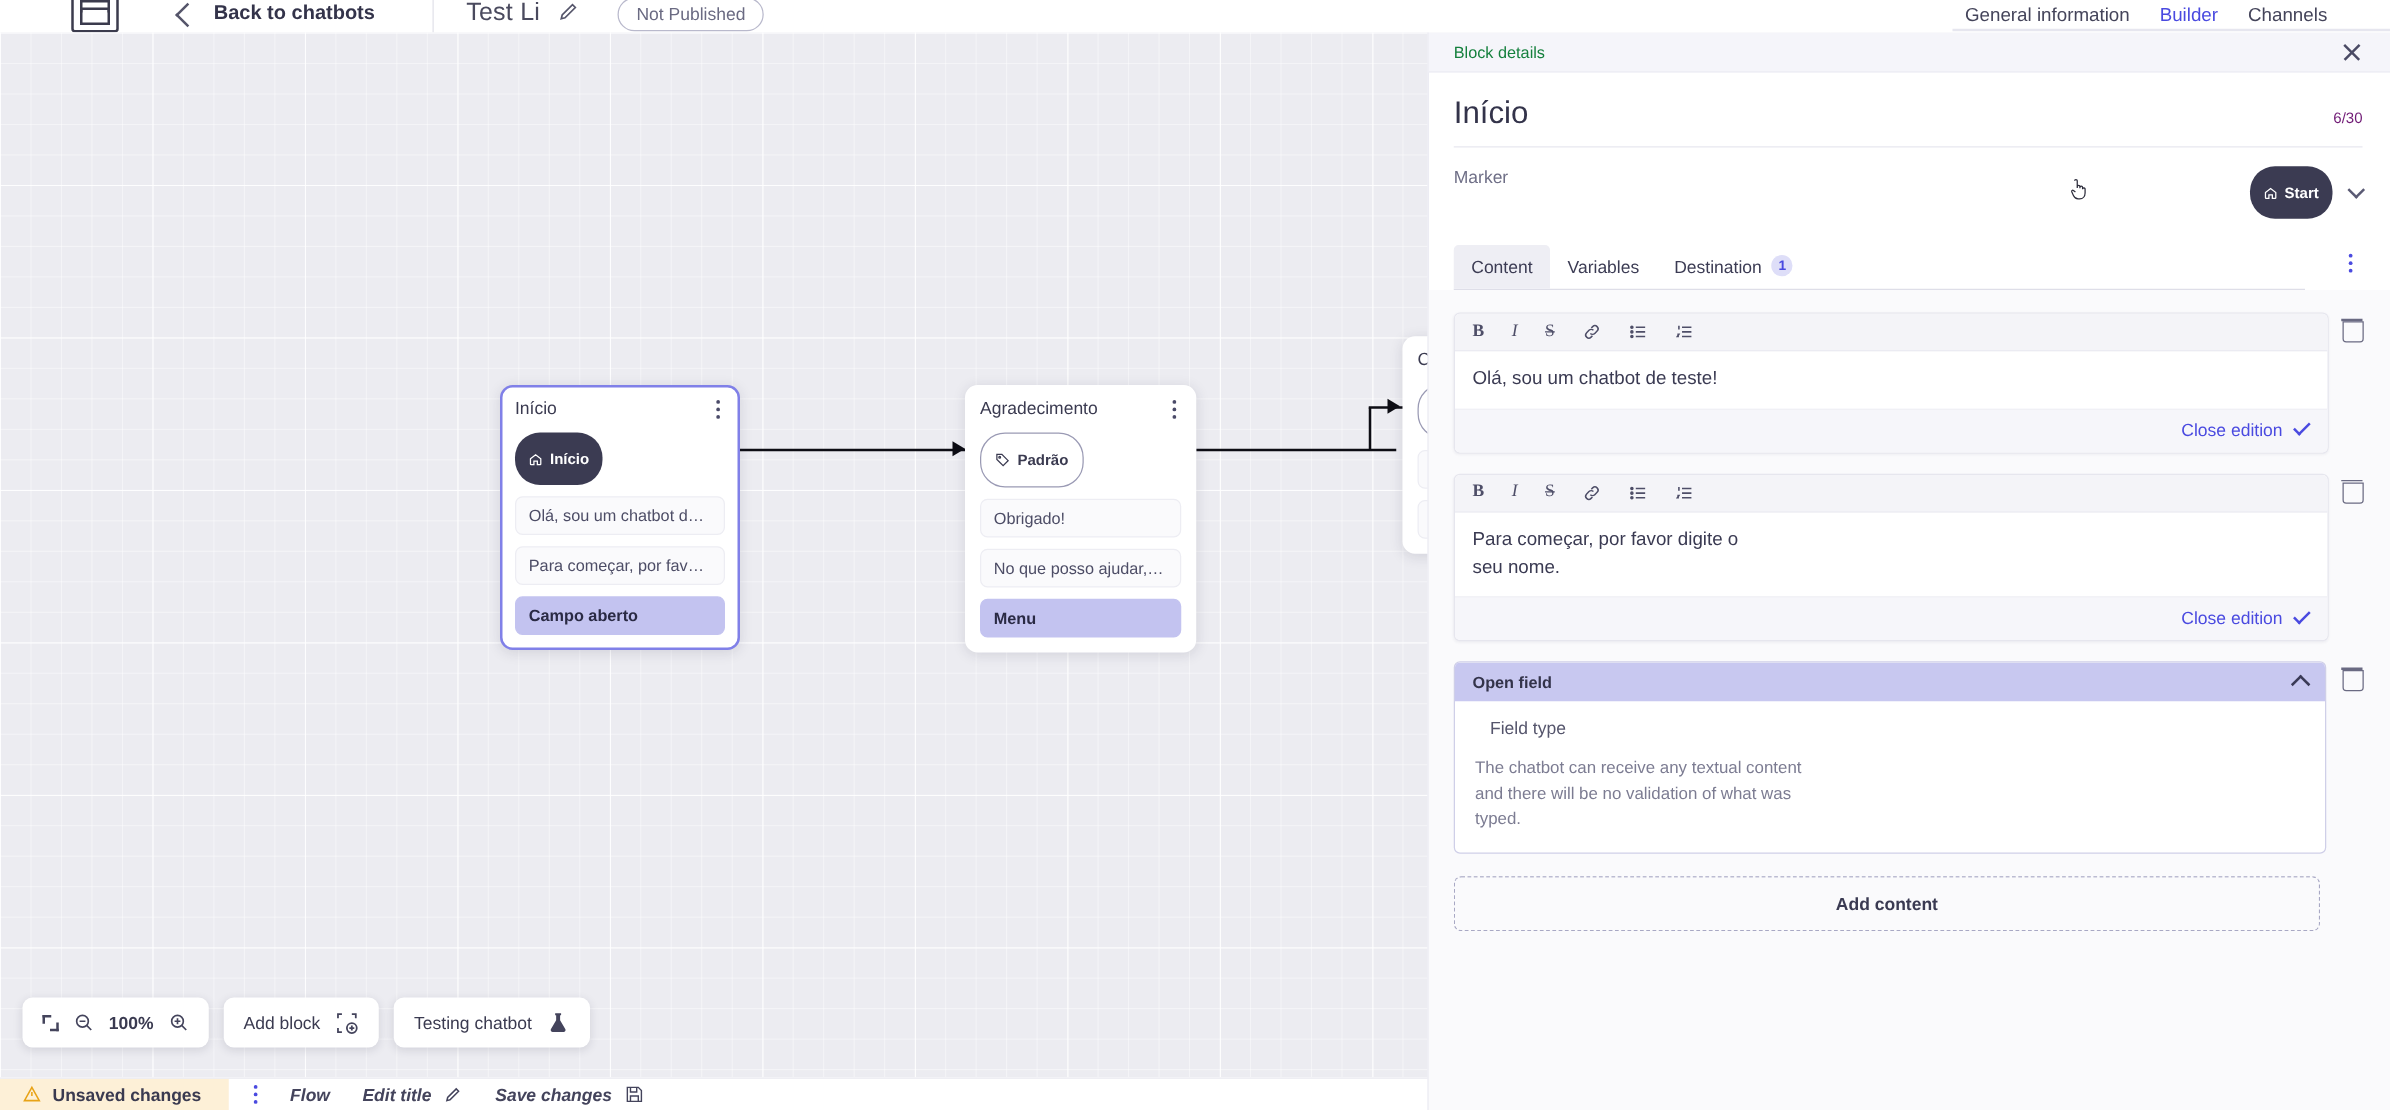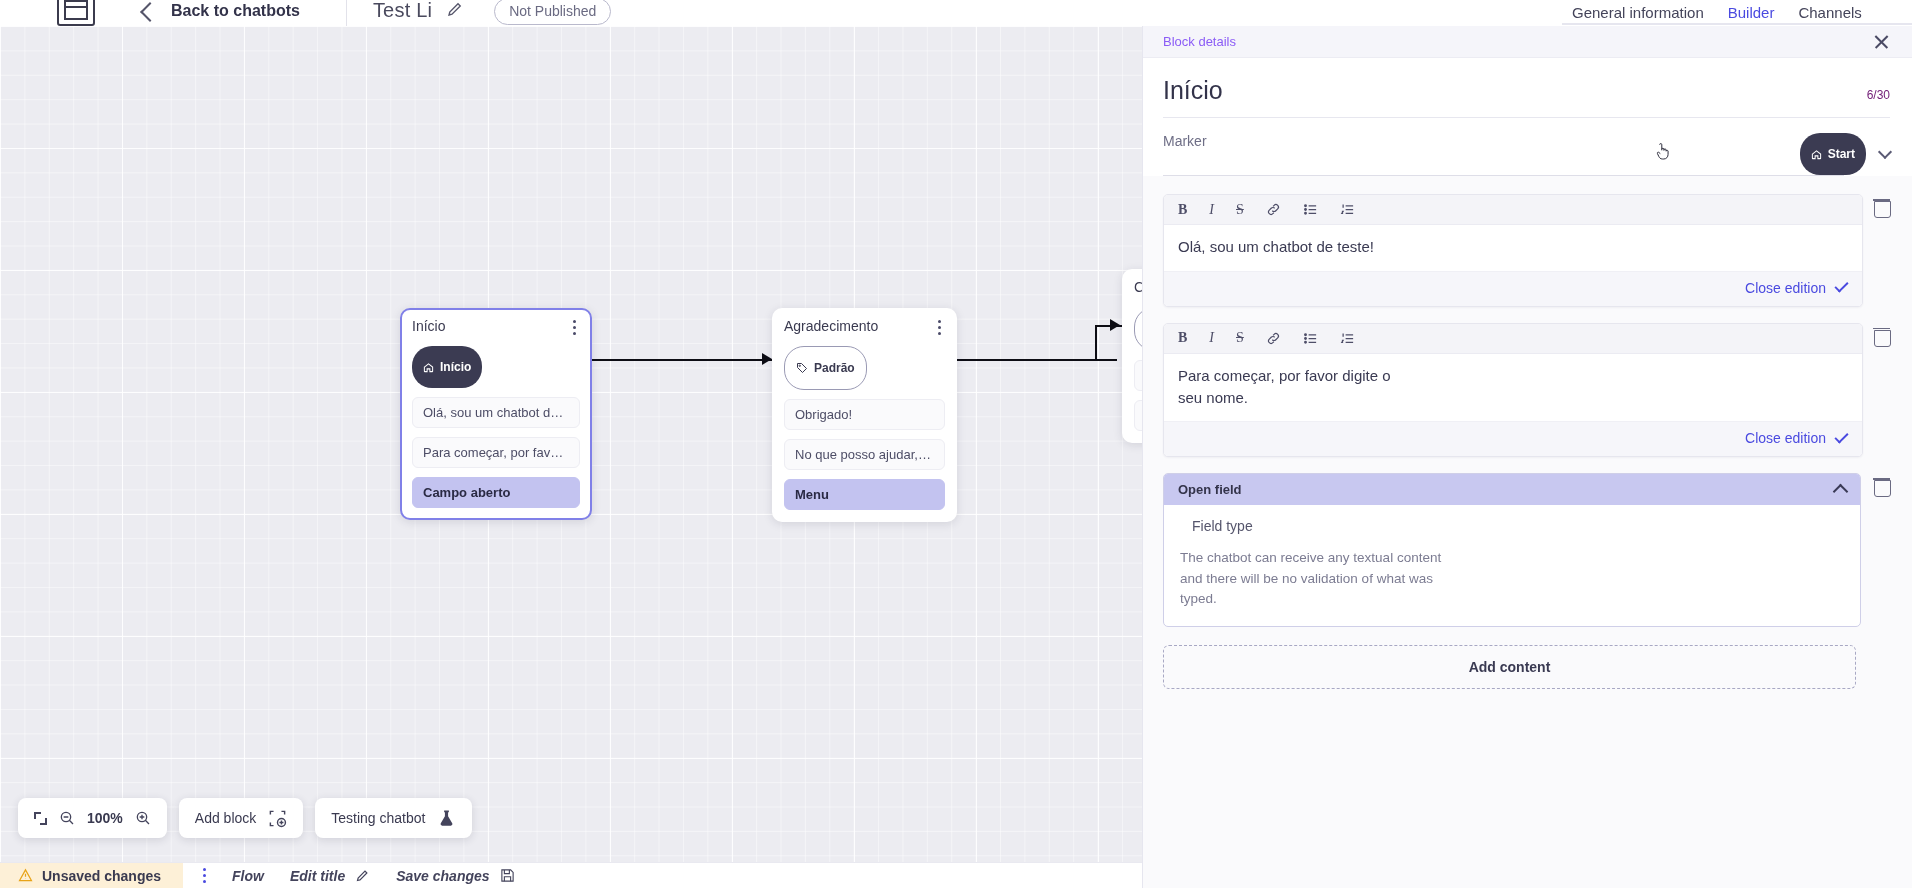--- a/index.html
+++ b/index.html
@@ -151,21 +151,21 @@
 
   
   .panel {
     position: absolute; top: 26px; right: 0; width: 770px; height: 862px;
     background: #fff; border-left: 1px solid #e6e6ef; display: flex; flex-direction: column;
   }
   .panel-header {
     height: 32px; background: #f5f5fa; display:flex; align-items:center;
     justify-content: space-between; padding: 0 22px 0 20px; border-bottom:1px solid #ececf3;
   }
-  .panel-header-title { font-size: 13px; color: #8b5cf6; }
+  .panel-header-title { font-size: 13px; color: #15803d; }
   .close-x { width: 17px; height: 17px; position: relative; cursor:pointer; }
   .close-x::before,.close-x::after{
     content:""; position:absolute; left:0; top:8px; width:17px; height:1.6px; background:#4a4a64;
   }
   .close-x::before{ transform: rotate(45deg); }
   .close-x::after{ transform: rotate(-45deg); }
 
   .panel-body { padding: 18px 22px 0 20px; }
   .block-name-row { display:flex; align-items:baseline; justify-content: space-between; }
   .block-name { font-size: 25px; color: #33334a; font-weight: 400; }
@@ -457,20 +457,37 @@
           <div class="badge-pill badge-start" style="margin-top:0;">
             <svg width="11" height="11" viewBox="0 0 24 24" fill="none" stroke="#fff" stroke-width="2.2">
               <path d="M3 11l9-7 9 7v9a1 1 0 0 1-1 1h-5v-6h-6v6H4a1 1 0 0 1-1-1z"></path>
             </svg>
             <span>Start</span>
           </div>
           <div class="chevron-down"></div>
         </div>
       </div>
 
+      <div class="panel-tabs">
+        <div class="ptab active">
+          <span>Content</span>
+        </div>
+        <div class="ptab">
+          <span>Variables</span>
+        </div>
+        <div class="ptab">
+          <span>Destination</span>
+          <span class="ptab-badge">1</span>
+        </div>
+        <div class="ptab-kebab">
+            <i></i>
+            <i></i>
+            <i></i>
+          </div>
+      </div>
       <div class="ptabs-rule"></div>
     </div>
 
     <div class="panel-scroll">
 
       <div class="editor-wrap">
         <div class="editor">
           <div class="editor-toolbar">
             <span class="et-btn b">B</span>
             <span class="et-btn i">I</span>

